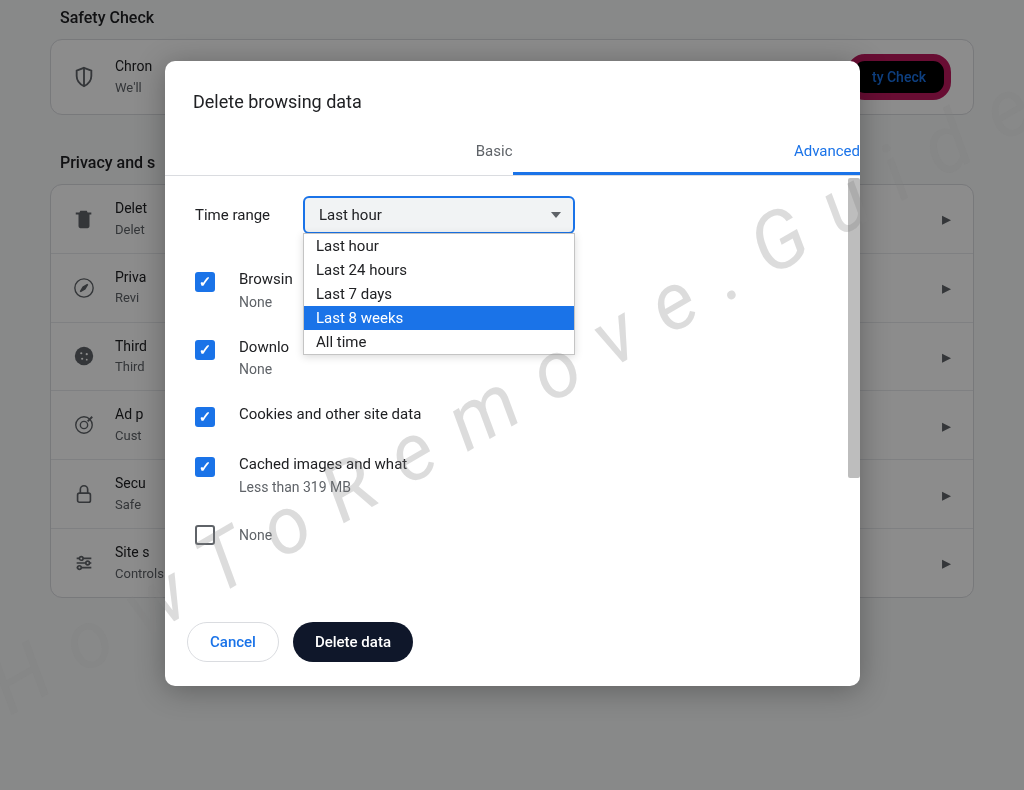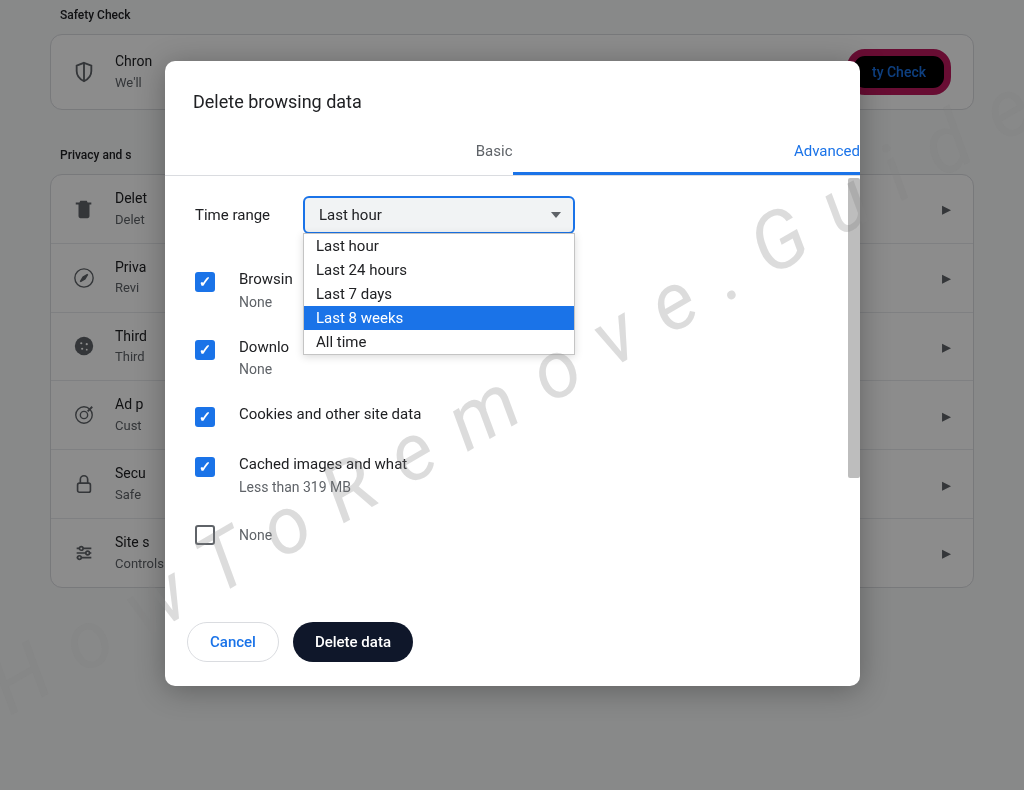--- a/index.html
+++ b/index.html
@@ -1,20 +1,20 @@
 <!DOCTYPE html>
 <html><head>
   <meta charset="utf-8">
   <style>
     * { margin: 0; padding: 0; box-sizing: border-box; font-family: 'Segoe UI', Roboto, Arial, sans-serif; }
     body { width: 1024px; height: 790px; background: #f1f3f4; position: relative; overflow: hidden; }
     
     
     .settings-bg { position: absolute; top: 0; left: 0; width: 100%; height: 100%; background: #f8f9fa; }
-    .section-title { font-size: 12px; color: #202124; font-weight: 500; padding: 8px 16px 12px 60px; }
+    .section-title { font-size: 16px; color: #202124; font-weight: 500; padding: 8px 16px 12px 60px; }
     .card { background: #fff; border: 1px solid #dadce0; border-radius: 12px; margin: 0 50px 30px 50px; overflow: hidden; }
     .card-row { display: flex; align-items: center; padding: 14px 22px; border-top: 1px solid #e8eaed; position: relative; }
     .card-row:first-child { border-top: none; }
     .row-icon { width: 22px; height: 22px; margin-right: 20px; color: #5f6368; flex-shrink: 0; }
     .row-content { flex: 1; }
     .row-title { font-size: 14px; color: #202124; line-height: 1.4; }
     .row-subtitle { font-size: 13px; color: #5f6368; line-height: 1.4; margin-top: 2px; }
     .arrow-right { color: #5f6368; font-size: 18px; }
     .safety-btn { background: #000000; border: 7px solid #be185d; color: #1a73e8; padding: 8px 18px; border-radius: 18px; font-size: 14px; font-weight: 500; }
     

